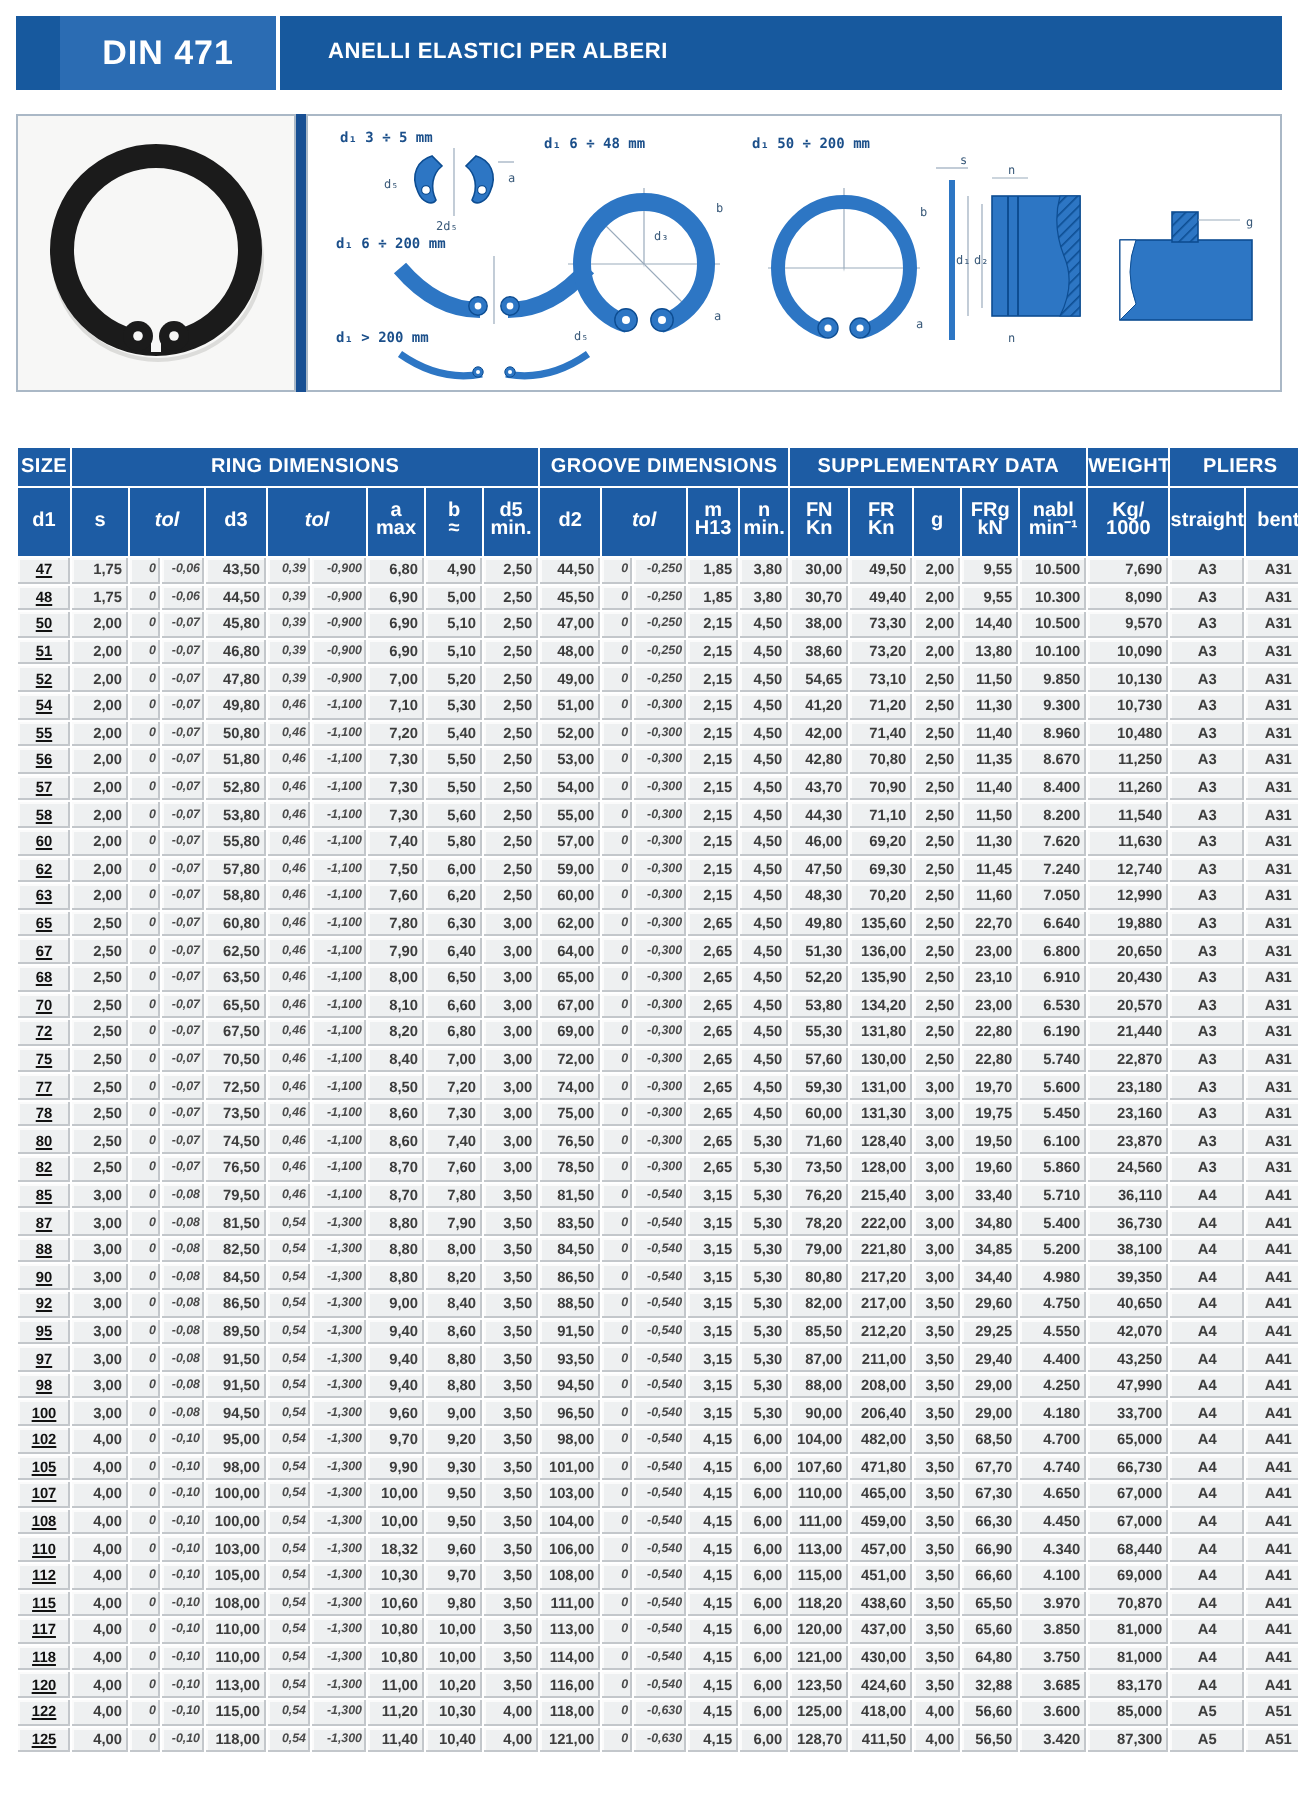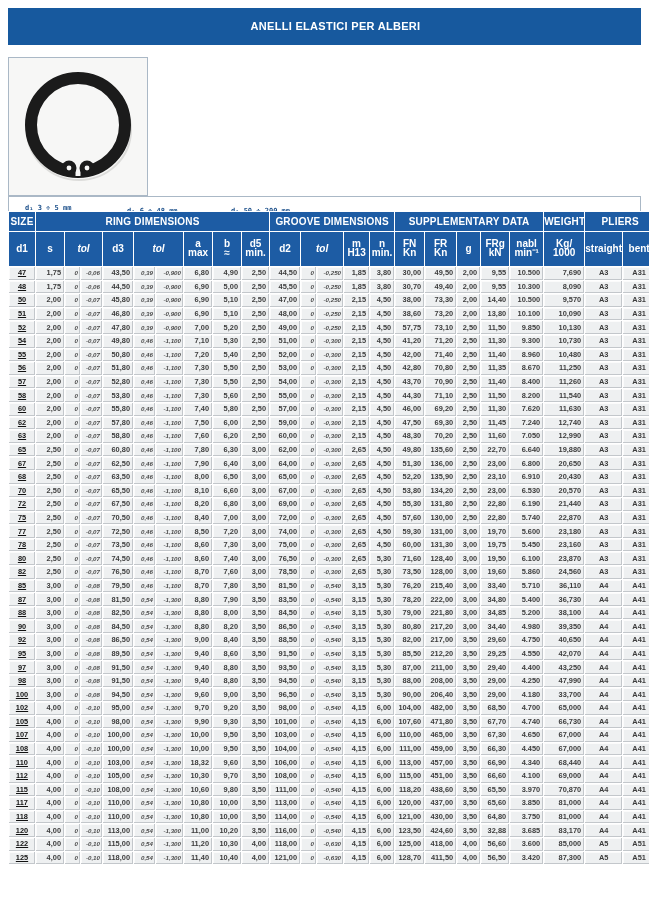--- a/index.html
+++ b/index.html
@@ -2,53 +2,54 @@
 <html><head>
 <meta charset="utf-8">
 <style>
   html,body{margin:0;padding:0;background:#fff;}
   body{width:649px;height:901px;overflow:hidden;font-family:"Liberation Sans",sans-serif;-webkit-font-smoothing:antialiased;}
   .page{width:649px;height:901px;position:relative;background:#fff;}
 
   
   .band{position:absolute;left:8px;top:8px;width:633px;height:37px;background:#17599e;display:flex;align-items:stretch;}
   .din-box{width:108px;margin:0 2px 0 22px;background:#2b6cb3;color:#fff;font-weight:bold;font-size:17px;display:flex;align-items:center;justify-content:center;border-right:2px solid #fff;letter-spacing:.5px;}
-  .band-title{flex:1;color:#fff;font-weight:bold;font-size:11px;line-height:13px;display:flex;flex-direction:column;justify-content:center;padding-left:22px;letter-spacing:.3px;align-items:center;}
+  .band-title{flex:1;color:#fff;font-weight:bold;font-size:11px;line-height:13px;display:flex;flex-direction:column;justify-content:center;padding-left:22px;letter-spacing:.3px;}
 
   
-  .figures{position:absolute;left:8px;top:57px;width:633px;height:139px;display:flex;flex-direction:column;}
+  .figures{position:absolute;left:8px;top:57px;width:633px;height:139px;display:flex;}
   .photo-box{width:138px;height:137px;border:1px solid #aab8c6;background:#fafafa;}
   .fig-divider{width:5px;background:#174f93;}
   .drawing-box{flex:1;height:137px;border:1px solid #aab8c6;background:#fff;}
   svg{display:block;}
   .lbl{fill:#1b4f8a;font-size:7px;font-weight:bold;font-family:"DejaVu Sans Mono",monospace;}
   .dim{fill:#3a5a7a;font-size:6px;font-family:"DejaVu Sans Mono",monospace;}
 
   
   .notes{position:absolute;left:9px;top:202px;font-size:7.5px;font-weight:bold;color:#111;line-height:9.5px;margin-top:32px;}
 
   
-  .tbl-wrap{position:absolute;left:8px;top:211px;width:633px;}
+  .tbl-wrap{position:absolute;left:8px;top:223px;width:633px;}
   table{border-collapse:separate;border-spacing:1px;width:633px;table-layout:fixed;background:#fff;}
   thead th{background:#1d5ca4;color:#fff;font-weight:bold;text-align:center;padding:0;}
   tr.grp th{font-size:10px;height:19px;letter-spacing:.2px;overflow:visible;white-space:nowrap;}
   tr.sub th{font-size:10px;height:34px;line-height:8.6px;white-space:pre-line;}
   tr.sub th.tol-h{font-style:italic;}
   tbody td{background:#eef0f1;height:12.6px;line-height:12px;font-size:7.4px;font-weight:bold;color:#3c3c3c;padding:0 3px 0 0;box-shadow:inset -1px -1px 0 #c3c7cb, inset 1px 1px 0 #fbfbfb;overflow:hidden;white-space:nowrap;}
   td.c-d1{text-align:center;color:#111;padding:0;text-decoration:underline;}
   td.c-num{text-align:right;}
   td.c-tol{text-align:right;font-style:italic;font-size:6.2px;padding-right:2px;color:#4a4a4a;}
   td.c-plier{text-align:center;padding:0;}
 </style>
 </head>
 <body>
 
 <div class="page">
 
   <div class="band">
+    <div class="din-box">DIN 471</div>
     <div class="band-title">
       <div>ANELLI ELASTICI PER ALBERI</div>
     </div>
   </div>
 
   <div class="figures">
     <div class="photo-box">
       <svg width="138" height="137" viewBox="0 0 138 137">
         <rect x="0" y="0" width="138" height="137" fill="#f7f7f6"></rect>
         <ellipse cx="70" cy="72" rx="52" ry="50" fill="none" stroke="#dcdcda" stroke-width="2"></ellipse>
@@ -334,21 +335,21 @@
             <td class="c-tol">0,39</td>
             <td class="c-tol">-0,900</td>
             <td class="c-num">7,00</td>
             <td class="c-num">5,20</td>
             <td class="c-num">2,50</td>
             <td class="c-num">49,00</td>
             <td class="c-tol">0</td>
             <td class="c-tol">-0,250</td>
             <td class="c-num">2,15</td>
             <td class="c-num">4,50</td>
-            <td class="c-num">57,75</td>
+            <td class="c-num">54,65</td>
             <td class="c-num">73,10</td>
             <td class="c-num">2,50</td>
             <td class="c-num">11,50</td>
             <td class="c-num">9.850</td>
             <td class="c-num">10,130</td>
             <td class="c-plier">A3</td>
             <td class="c-plier">A31</td>
           </tr>
           <tr>
             <td class="c-d1">54</td>

